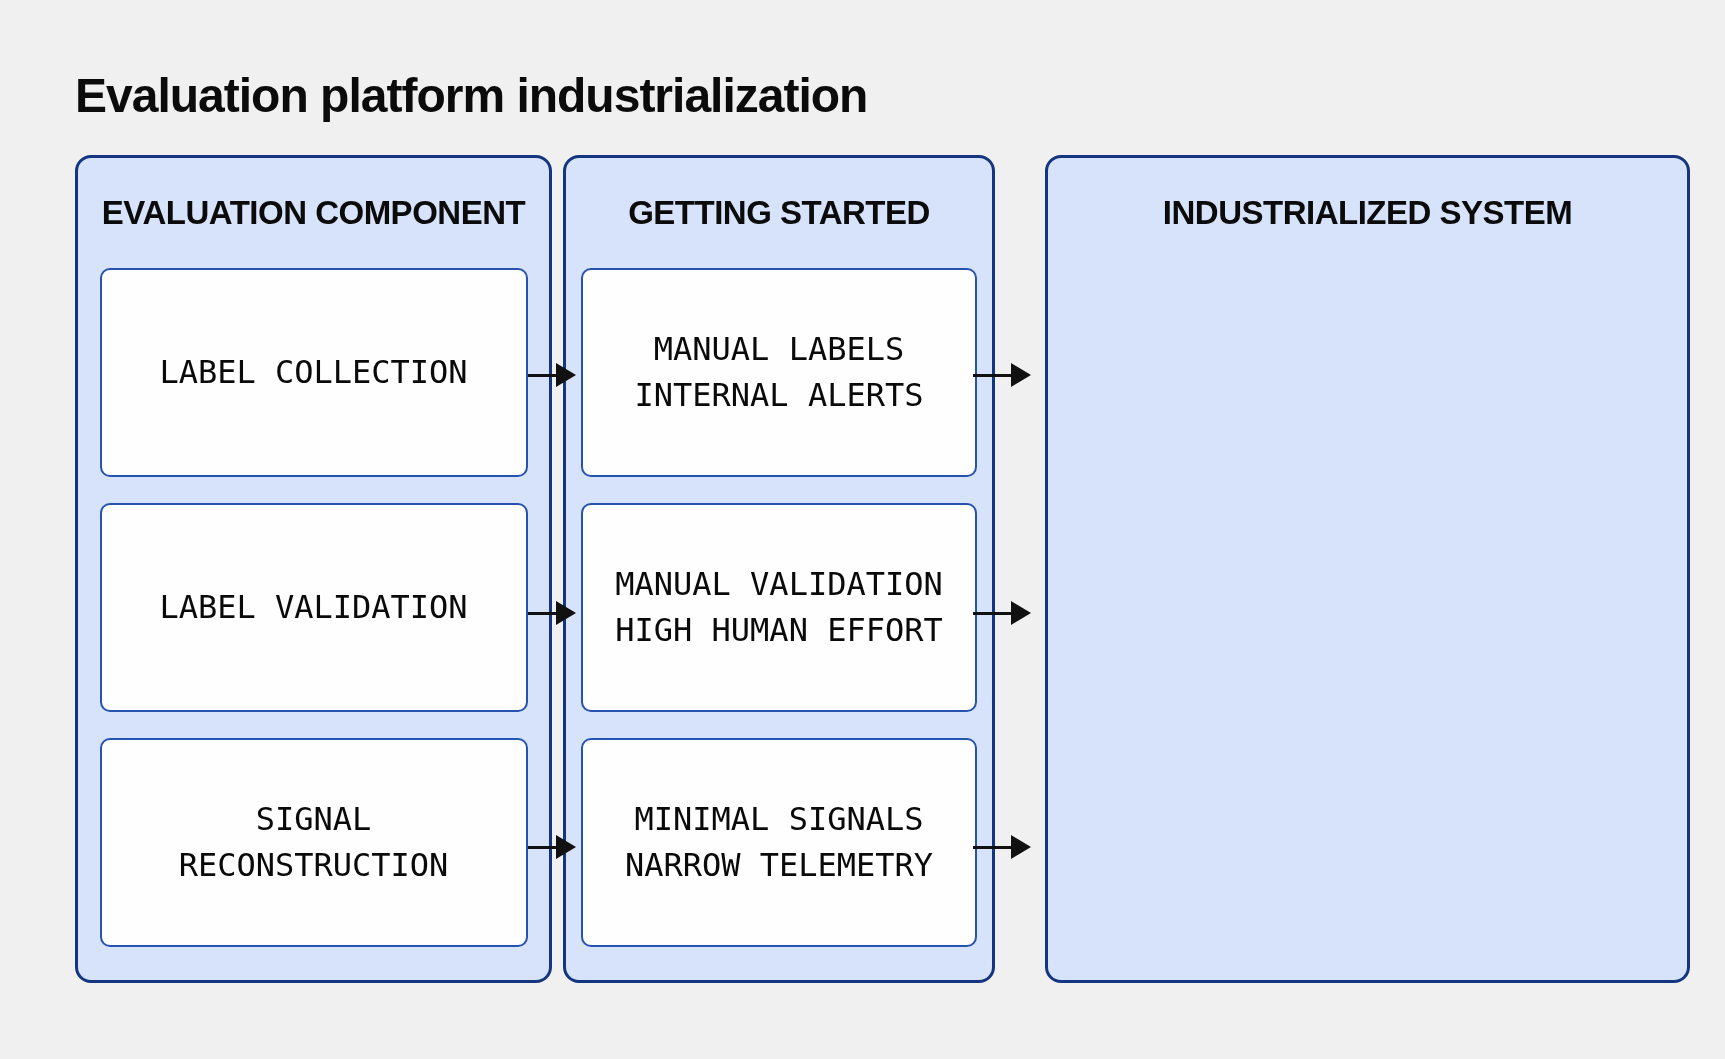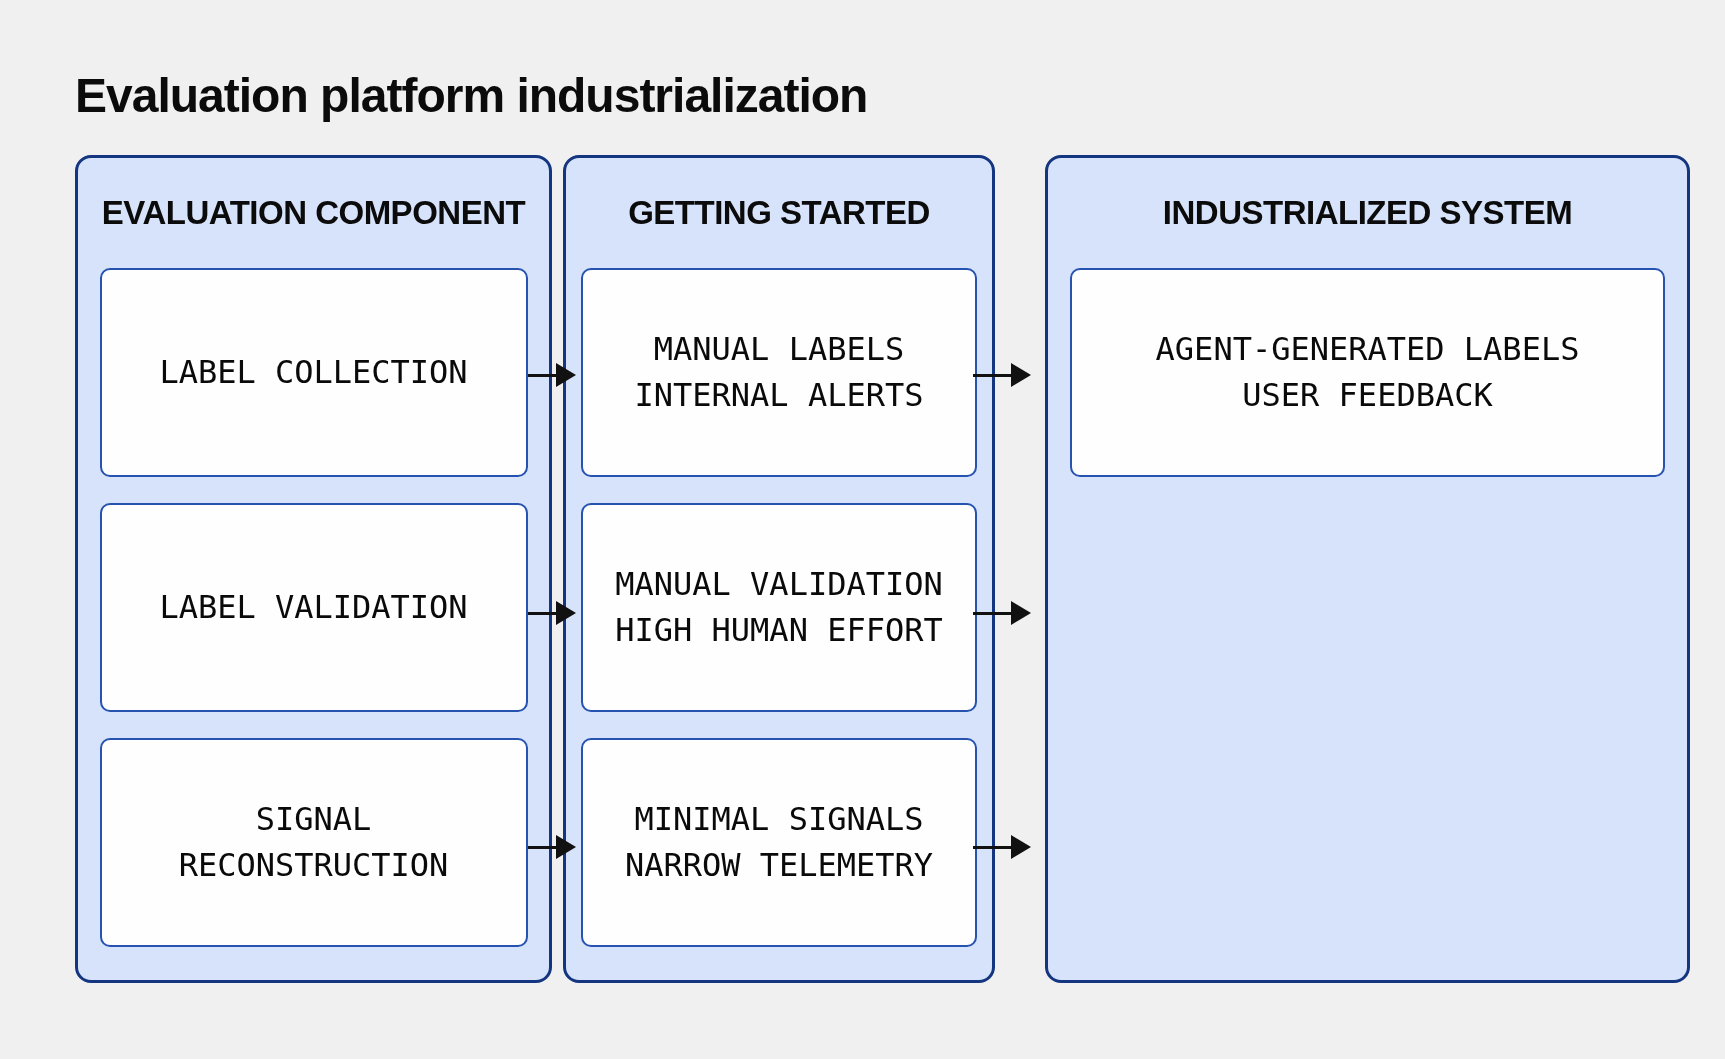--- a/index.html
+++ b/index.html
@@ -114,22 +114,20 @@
     <div class="card">MANUAL LABELS
 INTERNAL ALERTS</div>
     <div class="card">MANUAL VALIDATION
 HIGH HUMAN EFFORT</div>
     <div class="card">MINIMAL SIGNALS
 NARROW TELEMETRY</div>
   </div>
 
   <div class="panel panel-3">
     <div class="panel-header">INDUSTRIALIZED SYSTEM</div>
-    <div class="card">AGENT-GENERATED LABELS
-USER FEEDBACK</div>
   </div>
 
   <div class="arrow arrow-a" style="left:528px; top:363px;">
     <div class="shaft"></div>
     <div class="head"></div>
   </div>
   <div class="arrow arrow-b" style="left:973px; top:363px;">
     <div class="shaft"></div>
     <div class="head"></div>
   </div>

